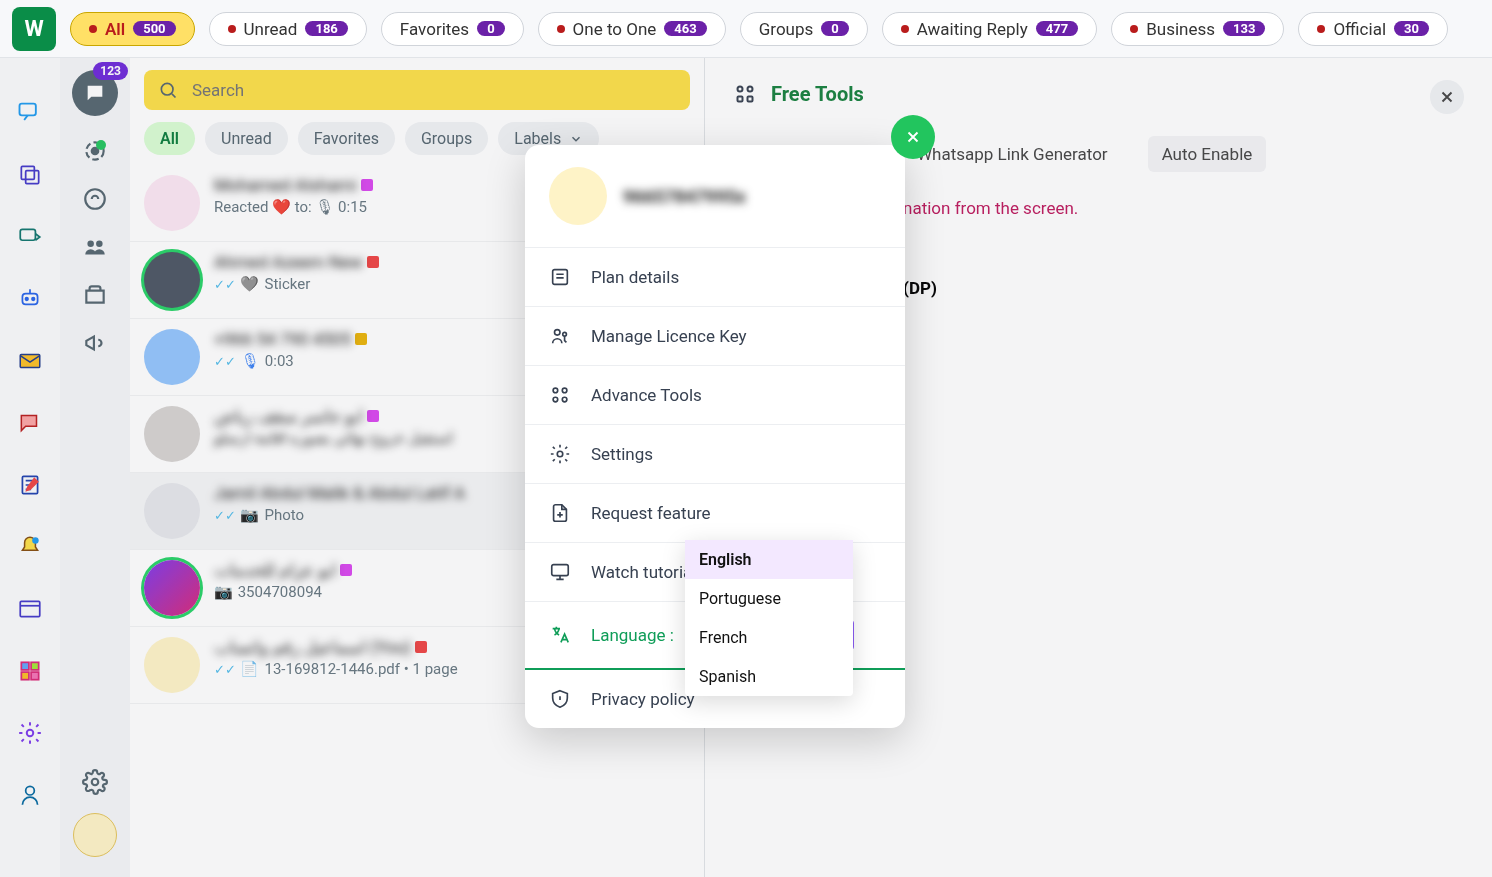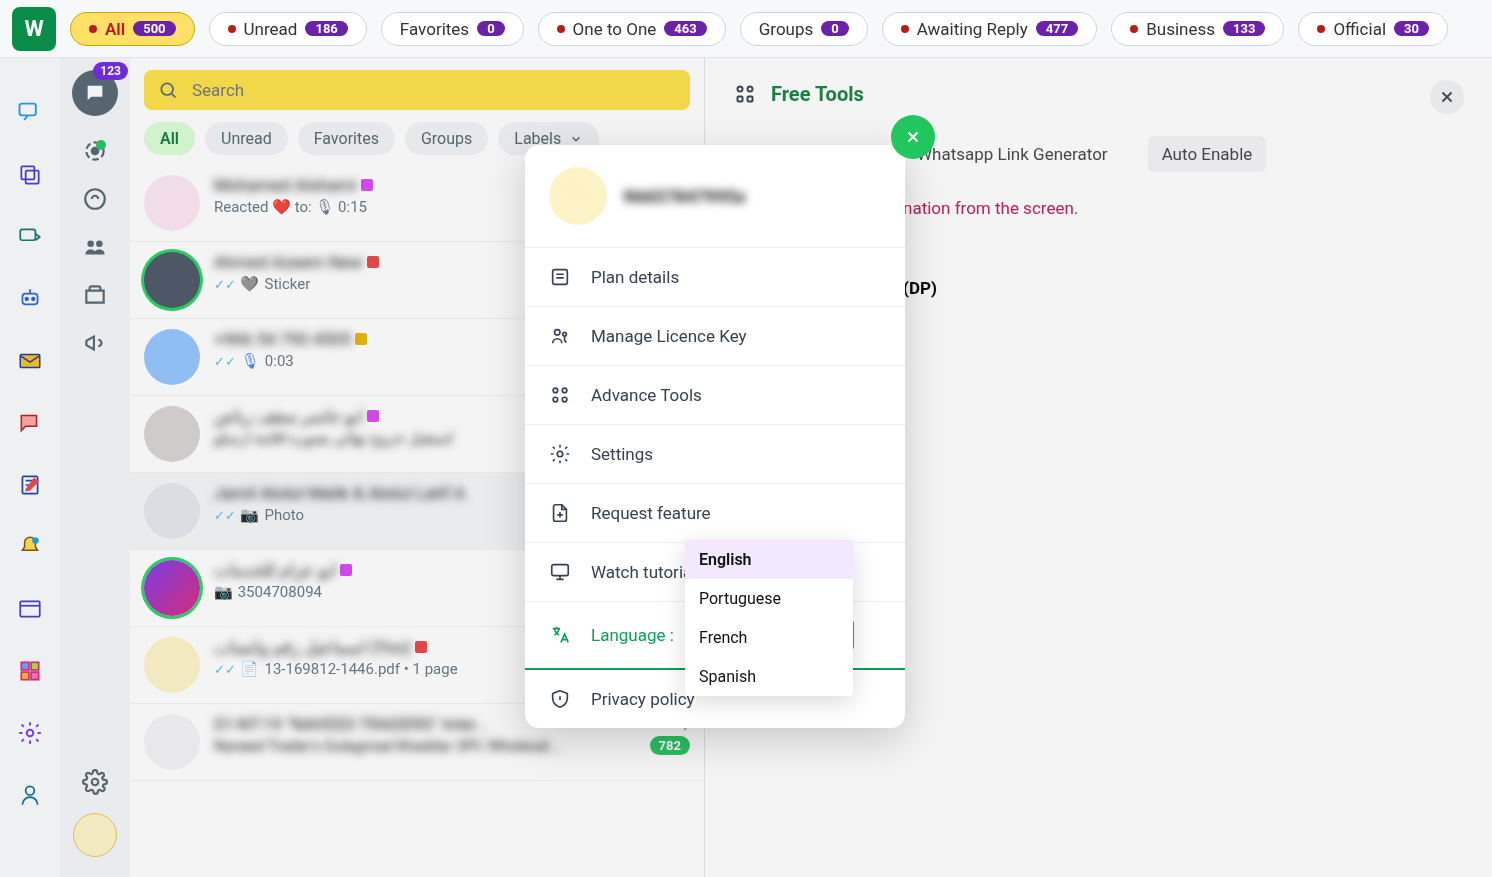--- a/index.html
+++ b/index.html
@@ -355,33 +355,20 @@
       <div class="chat-body">
         <span class="chat-name">اسماعيل رقم واتساب (You)</span>
         <span class="tag-sq" style="background:#ef4444"></span>
         <div class="chat-preview">
             <span class="tick">✓✓</span> 
             <span>📄</span> 
             <span>13-169812-1446.pdf • 1 page</span>
           </div>
       </div>
     </div>
-    <div class="chat-item">
-      <div class="chat-avatar" style="background:#f3f4f6"></div>
-      <div class="chat-body">
-        <span class="chat-name">01-NT-19   "NAVEED TRADERS" Inter...</span>
-        <div class="chat-preview">
-            <span class="chat-name" style="font-size:15px;">Naveed Trader's Gulagmad Khaddar 3PC Wholesal...</span>
-          </div>
-      </div>
-      <div class="chat-meta">
-        <span class="chat-time">Yesterday</span>
-        <span class="chat-count">782</span>
-      </div>
-    </div>
   </div>
 </div>
 
 <div class="right-panel">
   <div class="right-header">
     <svg width="24" height="24" viewBox="0 0 24 24" fill="none" stroke="#374151" stroke-width="2">
         <circle cx="7" cy="7" r="2.5"></circle>
         <circle cx="17" cy="7" r="2.5"></circle>
         <rect x="4.5" y="14.5" width="5" height="5" rx="1"></rect>
         <rect x="14.5" y="14.5" width="5" height="5" rx="1"></rect>

